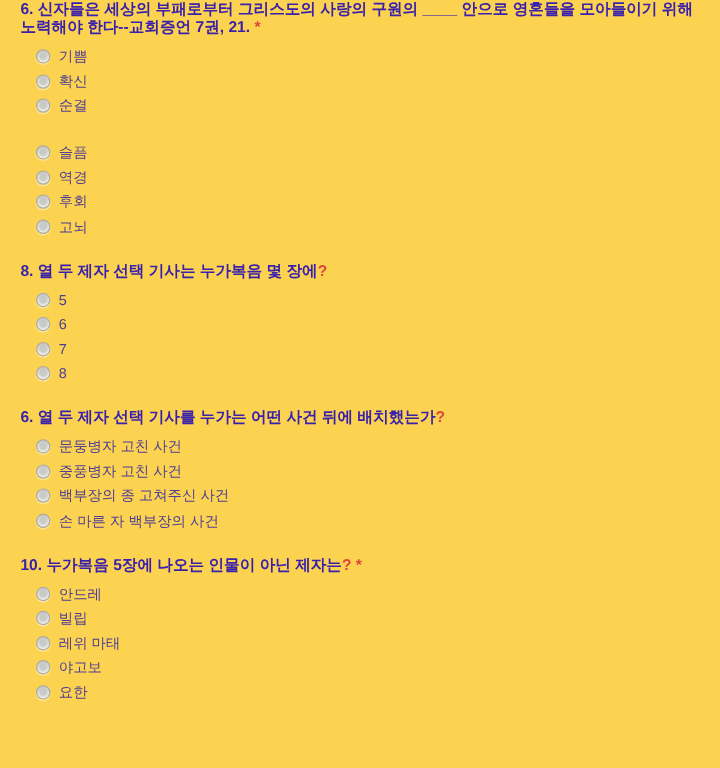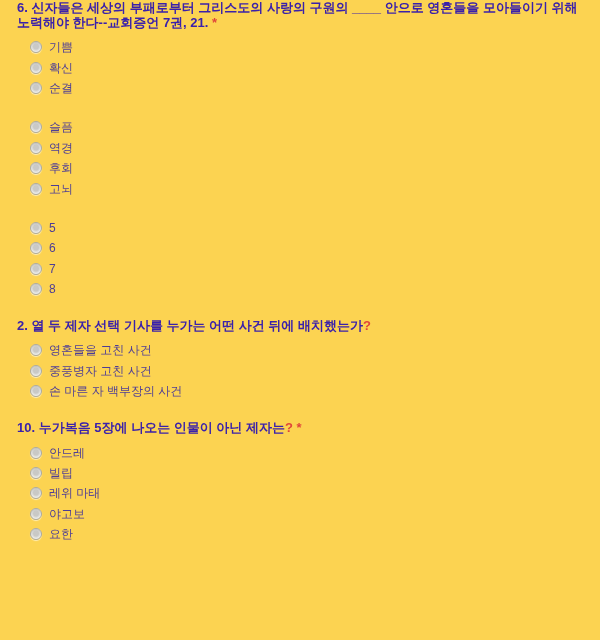--- a/index.html
+++ b/index.html
@@ -105,20 +105,21 @@
   </li>
 
   <li class="option">
     <span class="radio"></span>
     <span class="opt-label">고뇌</span>
   </li>
 </ul>
   </div>
 
   <div class="question">
+    <h2 class="q-title"><span>8. 열 두 제자 선택 기사는 누가복음 몇 장에</span><span class="q-mark">?</span></h2>
     <ul class="options">
   <li class="option">
     <span class="radio"></span>
     <span class="opt-label">5</span>
   </li>
 
   <li class="option">
     <span class="radio"></span>
     <span class="opt-label">6</span>
   </li>
@@ -129,32 +130,36 @@
   </li>
 
   <li class="option">
     <span class="radio"></span>
     <span class="opt-label">8</span>
   </li>
 </ul>
   </div>
 
   <div class="question">
-    <h2 class="q-title"><span>2. 열 두 제자 선택 기사를 누가는 어떤 사건 뒤에 배치했는가</span><span class="q-mark">?</span></h2>
+    <h2 class="q-title"><span>6. 열 두 제자 선택 기사를 누가는 어떤 사건 뒤에 배치했는가</span><span class="q-mark">?</span></h2>
     <ul class="options">
   <li class="option">
     <span class="radio"></span>
-    <span class="opt-label">영혼들을 고친 사건</span>
+    <span class="opt-label">문둥병자 고친 사건</span>
   </li>
 
   <li class="option">
     <span class="radio"></span>
     <span class="opt-label">중풍병자 고친 사건</span>
   </li>
 
+  <li class="option">
+    <span class="radio"></span>
+    <span class="opt-label">백부장의 종 고쳐주신 사건</span>
+  </li>
 
   <li class="option">
     <span class="radio"></span>
     <span class="opt-label">손 마른 자 백부장의 사건</span>
   </li>
 </ul>
   </div>
 
   <div class="question">
     <h2 class="q-title"><span>10. 누가복음 5장에 나오는 인물이 아닌 제자는</span><span class="q-mark">? *</span></h2>

